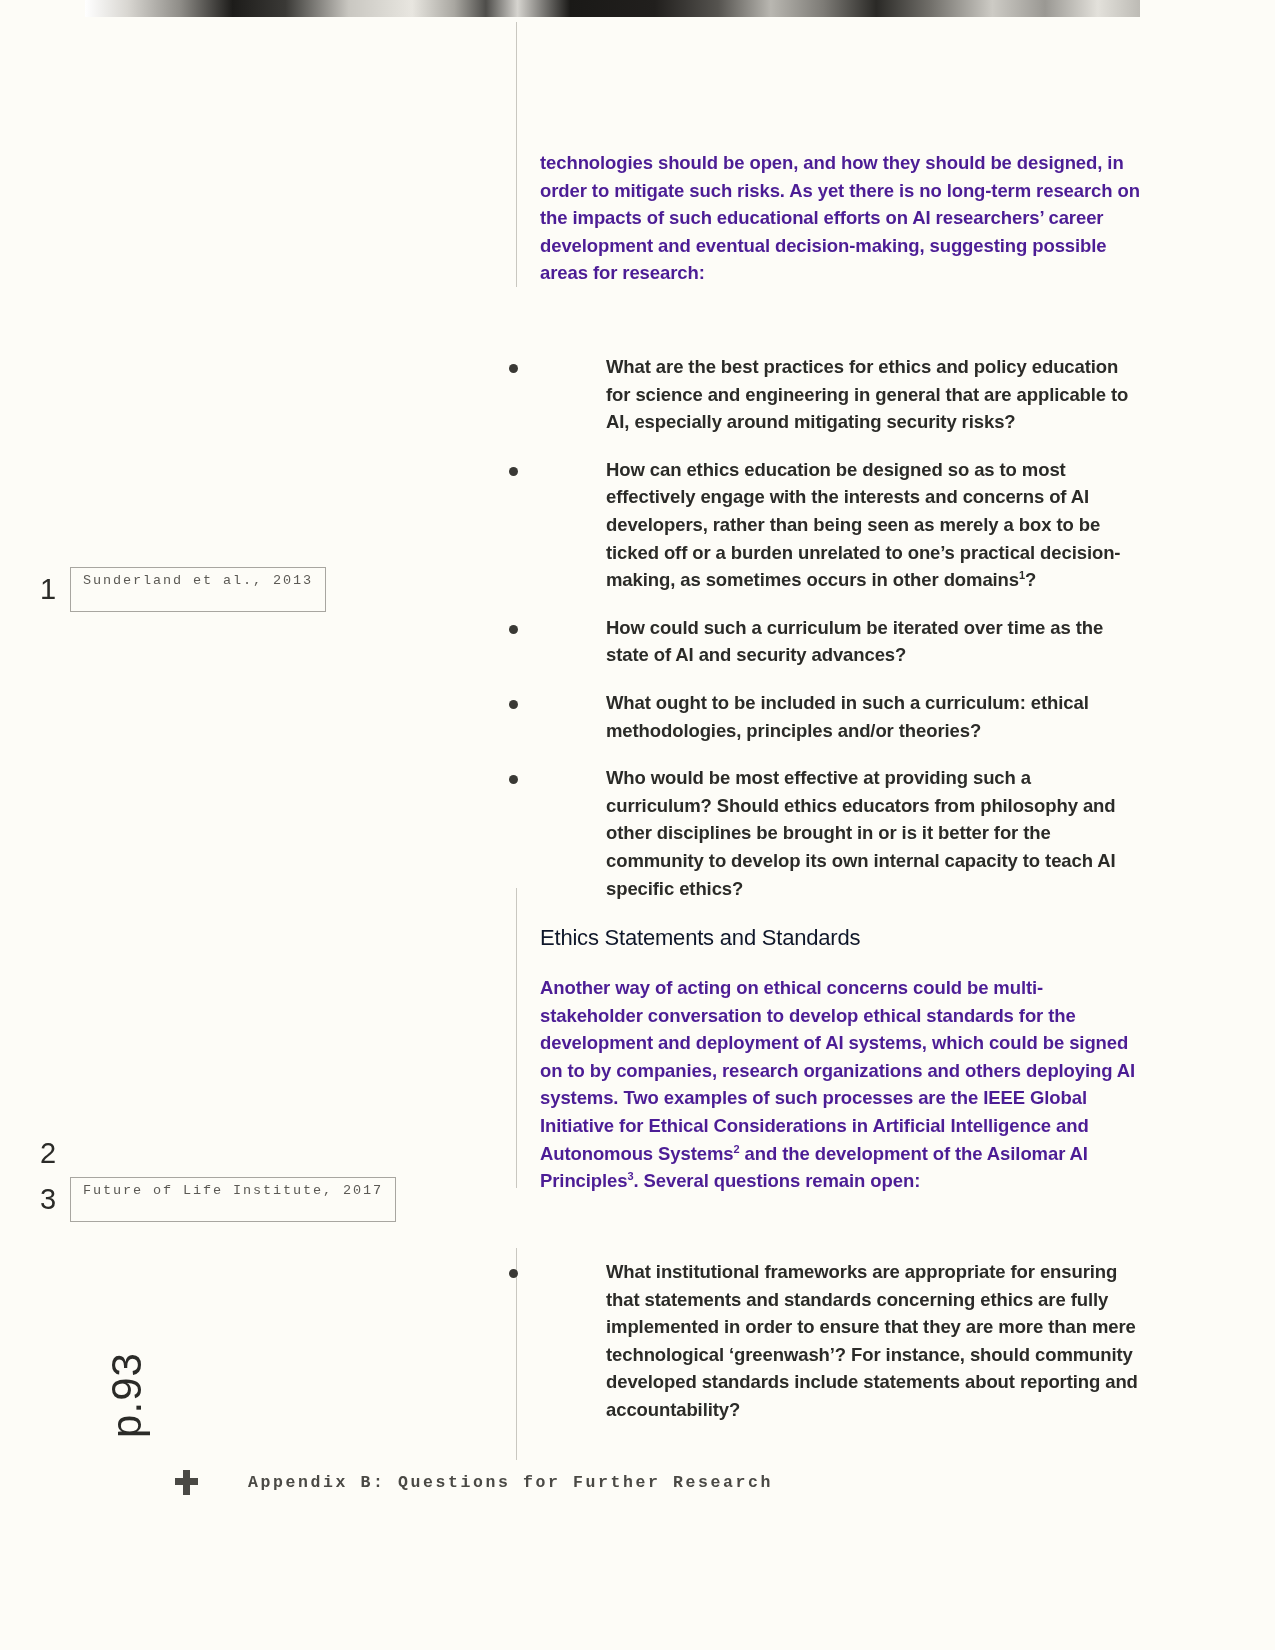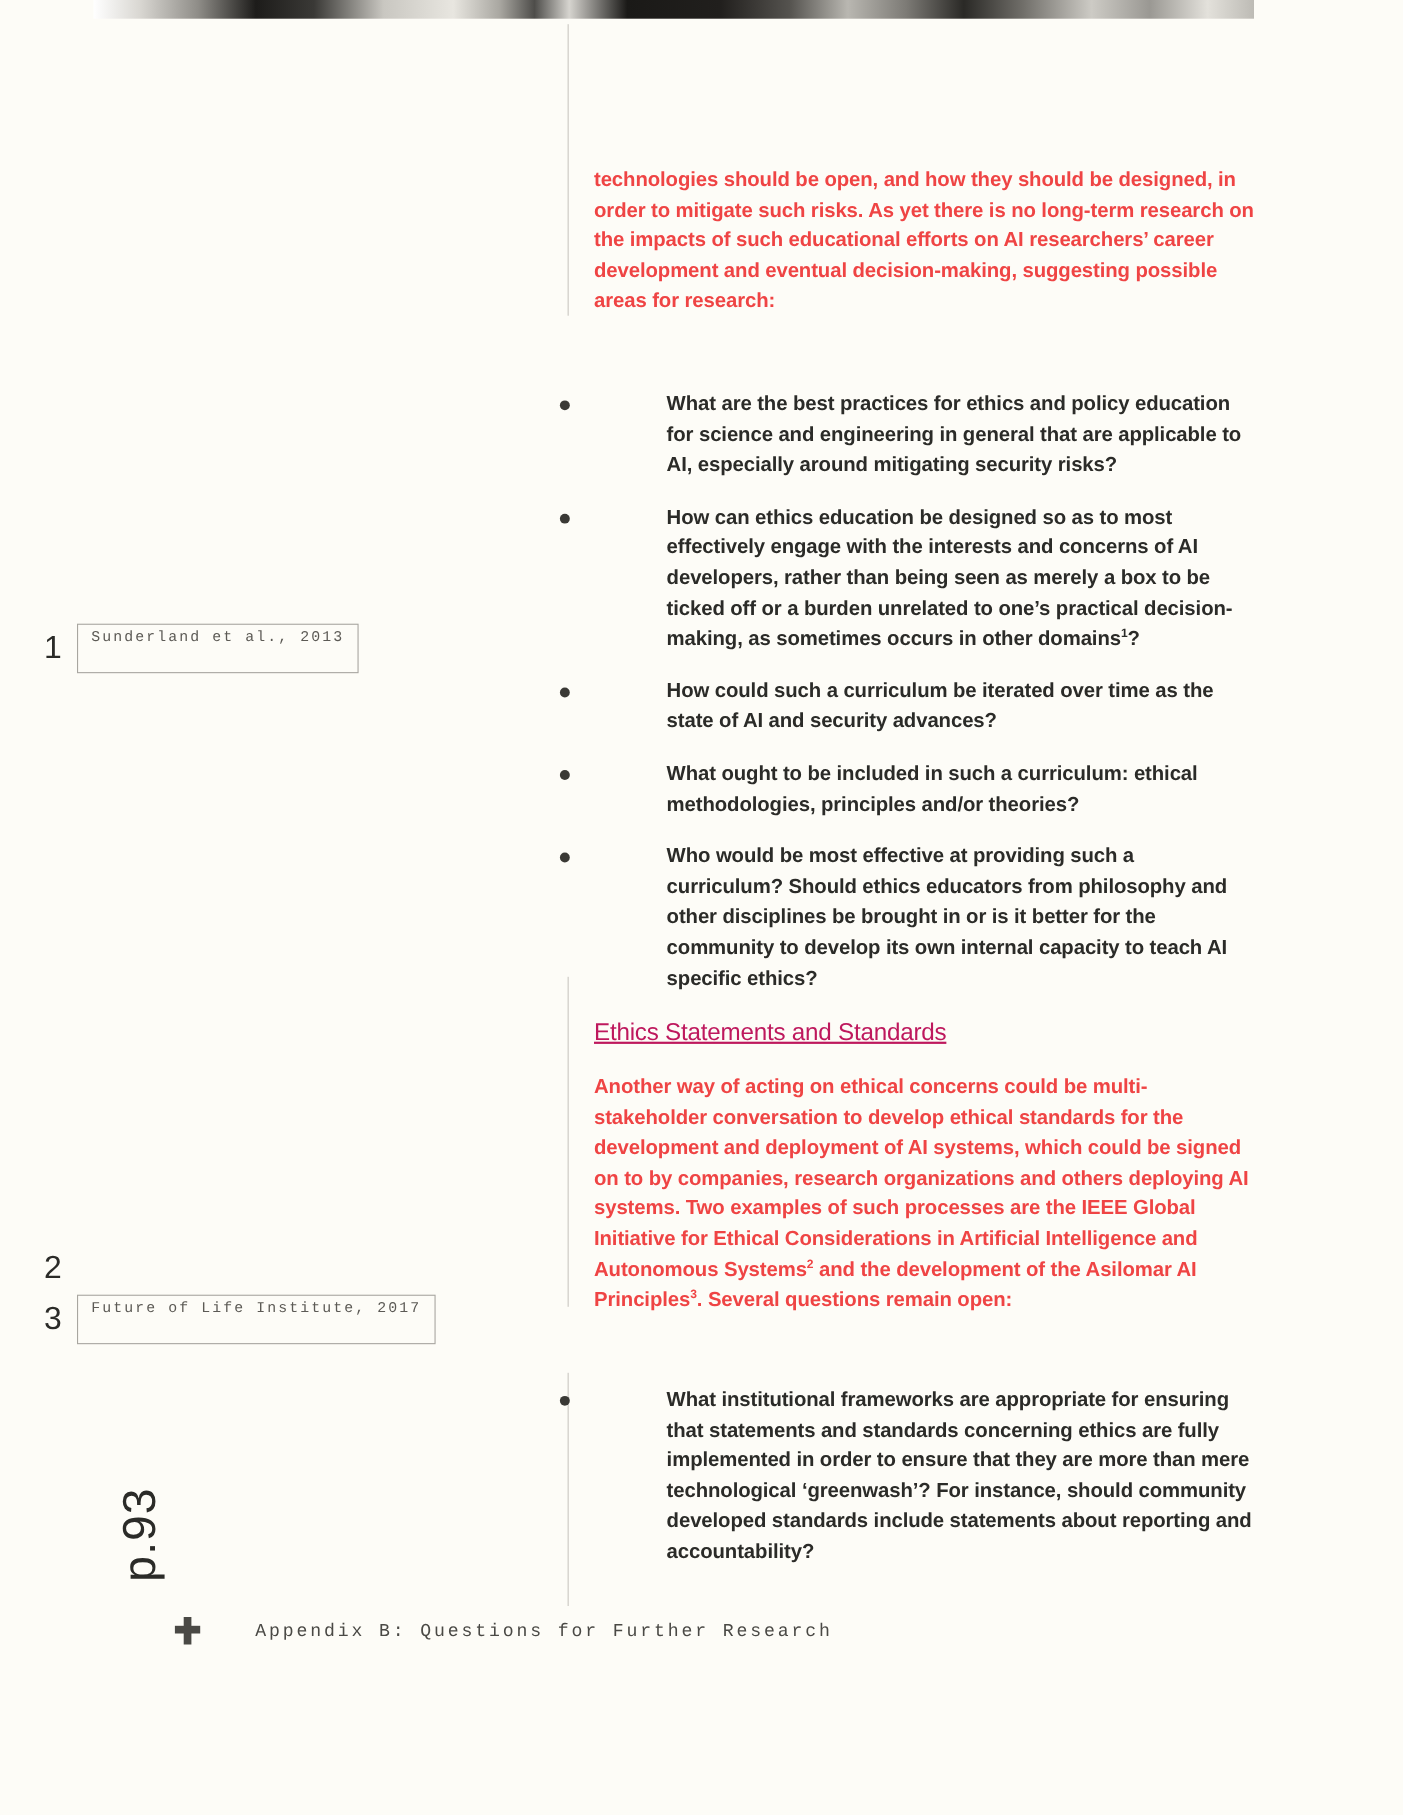--- a/index.html
+++ b/index.html
@@ -64,31 +64,30 @@
     position: absolute;
     left: 540px;
     width: 600px;
   }
   p.body {
     margin: 0;
     font-size: 18.5px;
     line-height: 27.6px;
     font-weight: 700;
     letter-spacing: -0.1px;
-    color: #ef4444;
+    color: #4c1d95;
   }
   .intro { top: 149px; }
 
   h2.section {
     margin: 0;
     font-size: 22px;
     font-weight: 400;
     letter-spacing: -0.2px;
-    color: #be185d;
-    text-decoration: underline;
+    color: #0f172a;
   }
 
   
   ul.qlist {
     list-style: none;
     margin: 0;
     padding: 0;
   }
   ul.qlist li {
     position: relative;
@@ -167,24 +166,25 @@
     font-weight: 400;
     letter-spacing: 1px;
     color: #2b2b28;
     text-align: center;
     line-height: 130px;
   }
 
   
   .footer {
     position: absolute;
-    left: 156px;
+    left: 172px;
     top: 1468px;
     display: flex;
     align-items: center;
+    font-weight: bold;
   }
   .plus-icon {
     width: 28px;
     height: 28px;
     position: relative;
     flex: 0 0 auto;
   }
   .plus-icon::before,
   .plus-icon::after {
     content: "";

